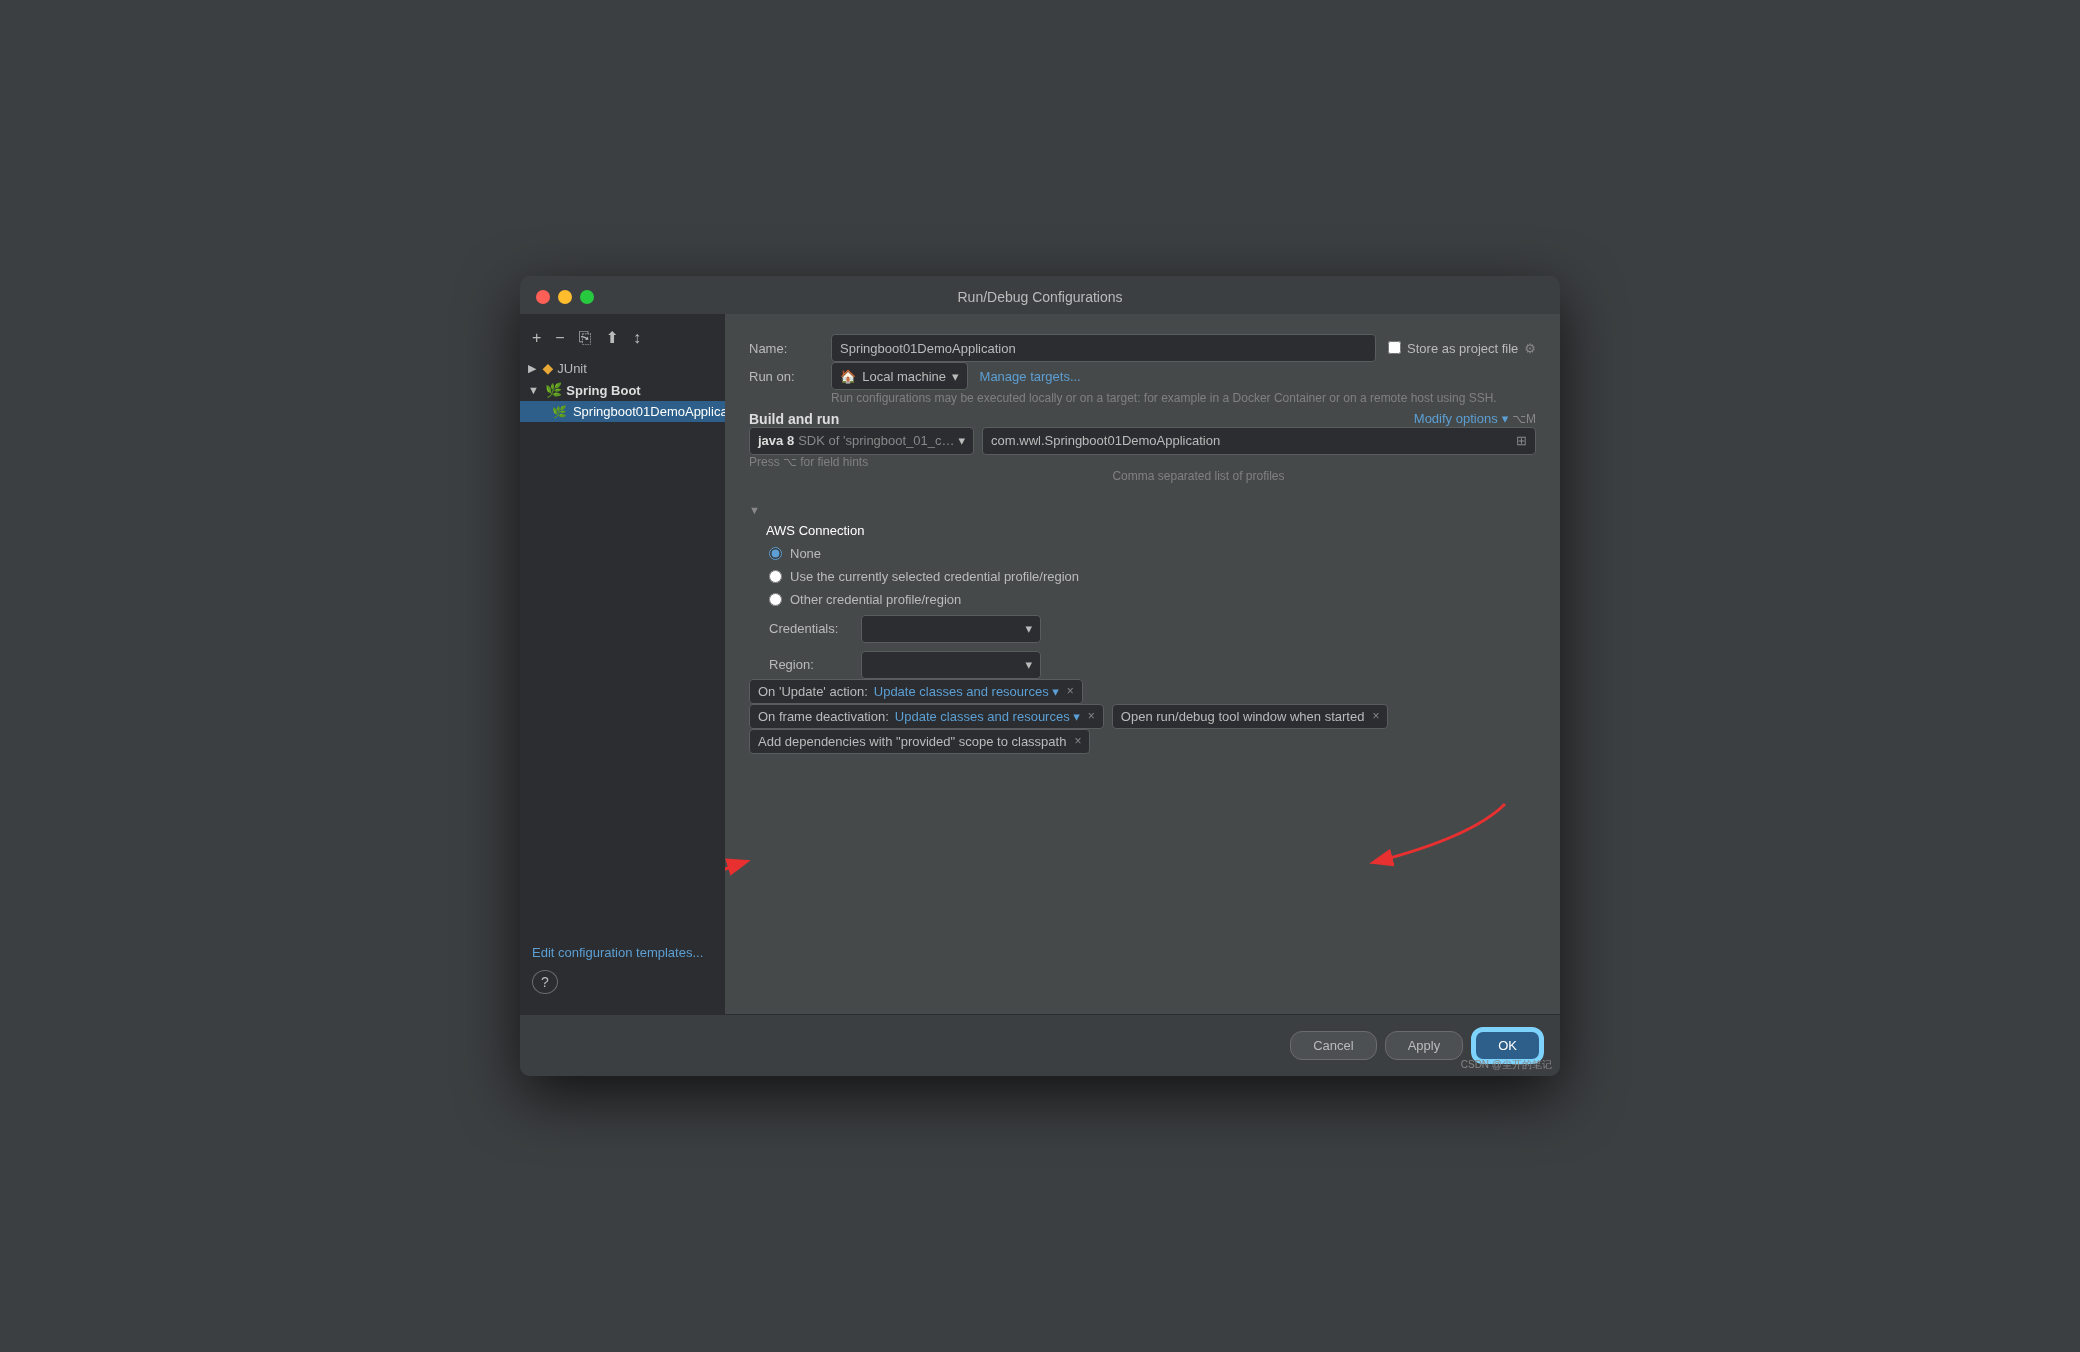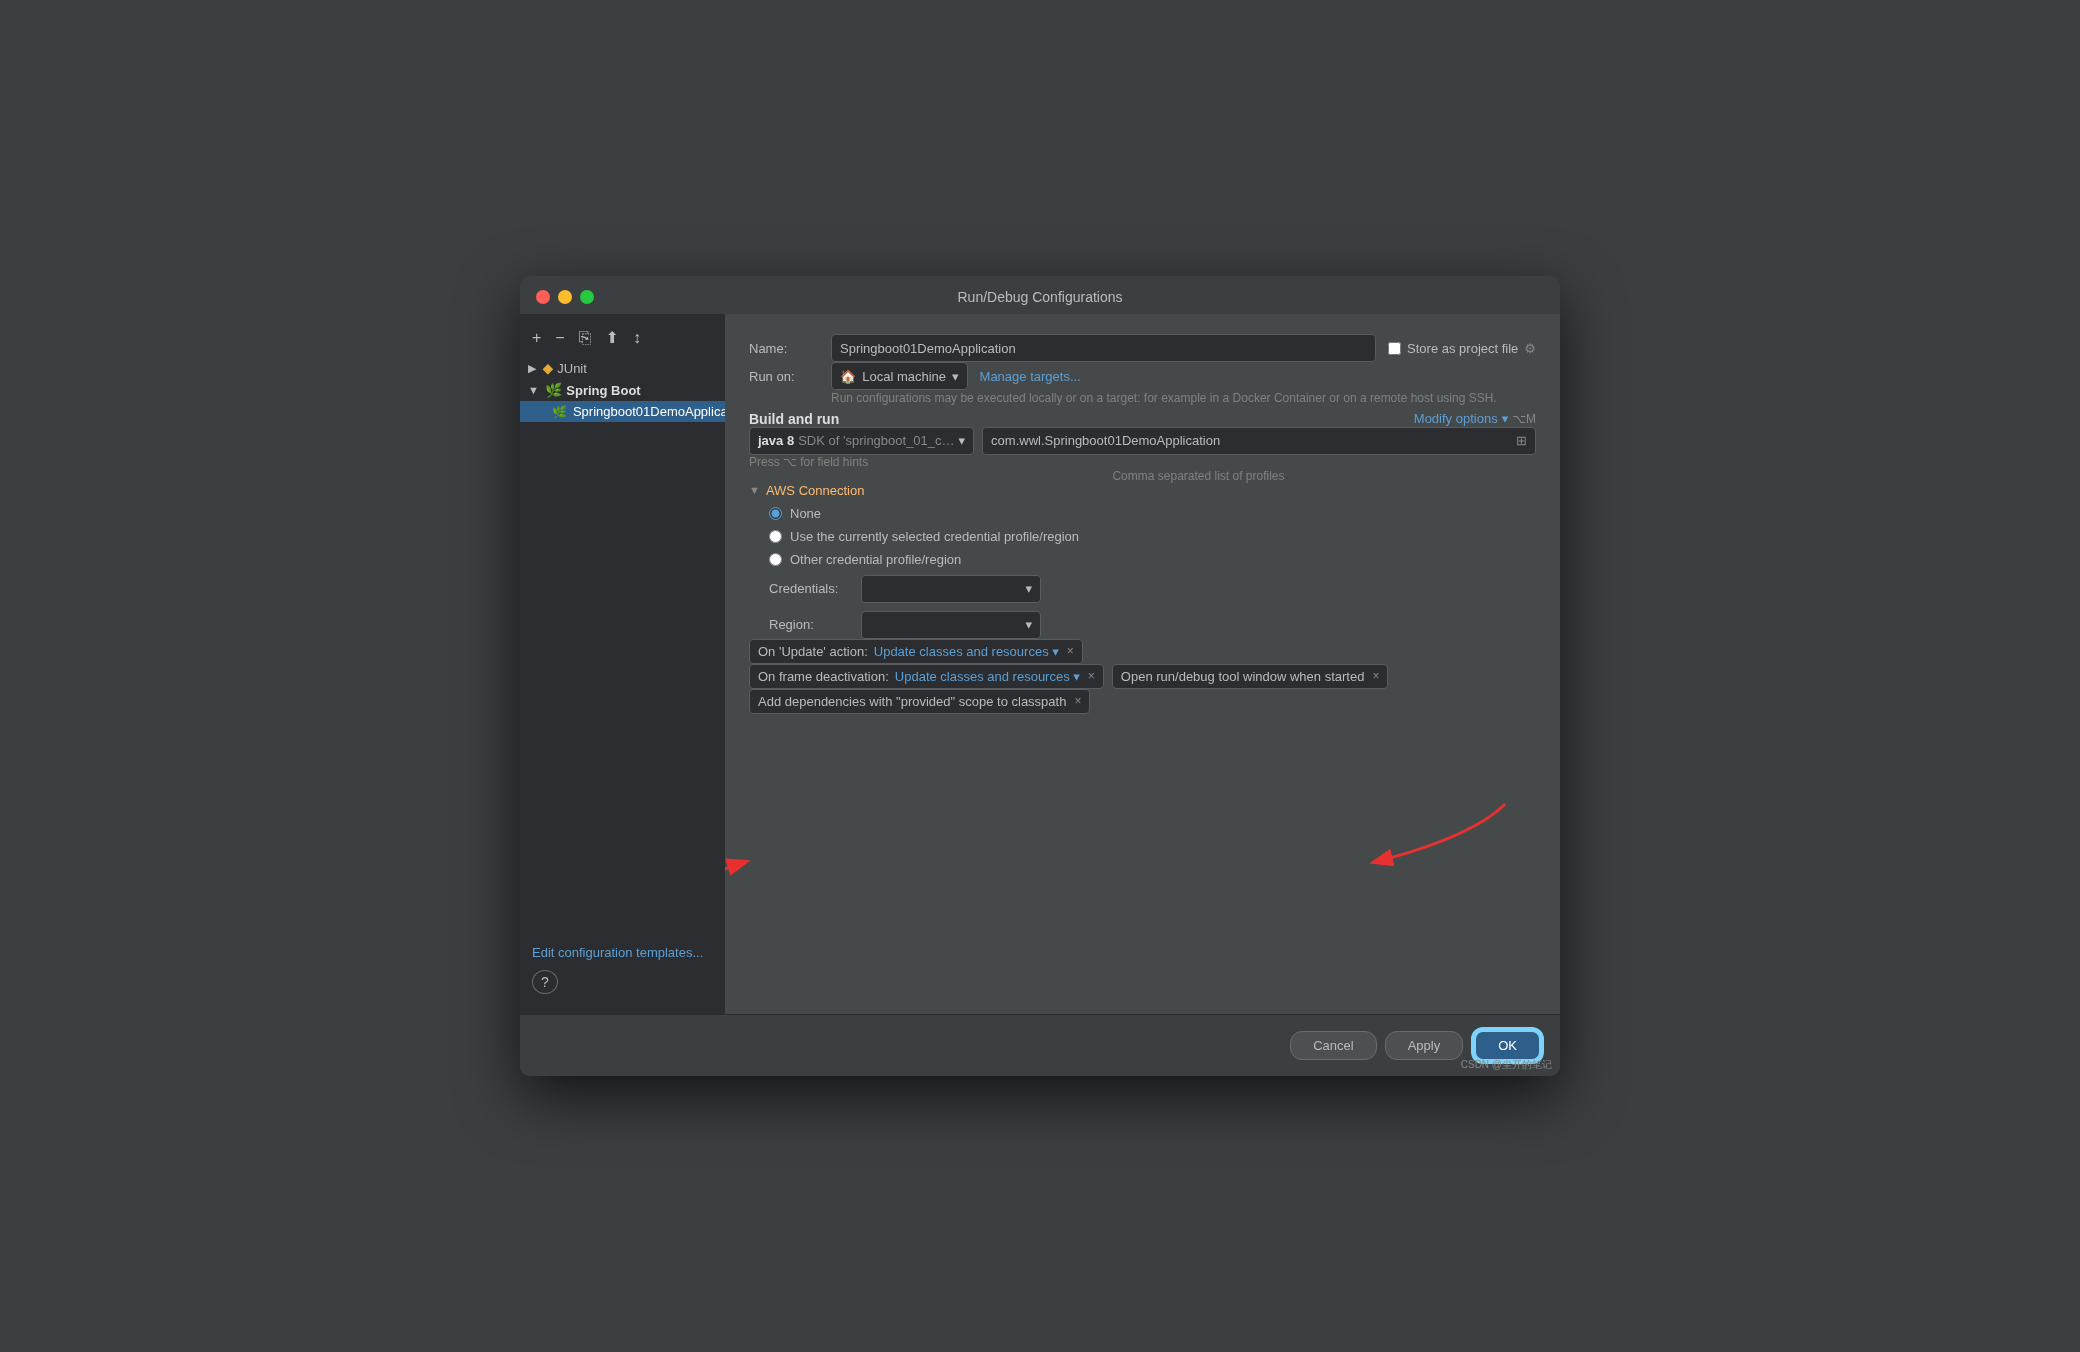--- a/index.html
+++ b/index.html
@@ -149,21 +149,21 @@
       border: 1px solid #5a5d5e;
       border-radius: 4px;
       color: #bbbbbb;
       font-size: 13px;
       padding: 5px 8px;
       height: 28px;
       outline: none;
     }
     .store-project-file {
       display: flex;
-      align-items: center;
+      align-items: flex-start;
       gap: 6px;
       color: #bbbbbb;
       font-size: 13px;
     }
     .run-on-row {
       display: flex;
       align-items: center;
       gap: 12px;
     }
     .dropdown-btn {
@@ -293,21 +293,21 @@
       flex-direction: column;
       gap: 8px;
     }
     .aws-header {
       display: flex;
       align-items: center;
       gap: 6px;
       cursor: pointer;
     }
     .aws-header-icon { color: #888; font-size: 11px; }
-    .aws-header-label { color: #fdba74; font-size: 13px; }
+    .aws-header-label { color: #ffffff; font-size: 13px; margin-top: 40px; }
     .radio-row {
       display: flex;
       align-items: center;
       gap: 8px;
       padding-left: 20px;
     }
     .radio-row input[type=radio] {
       accent-color: #5c9fd4;
     }
     .radio-label { color: #bbbbbb; font-size: 13px; }

